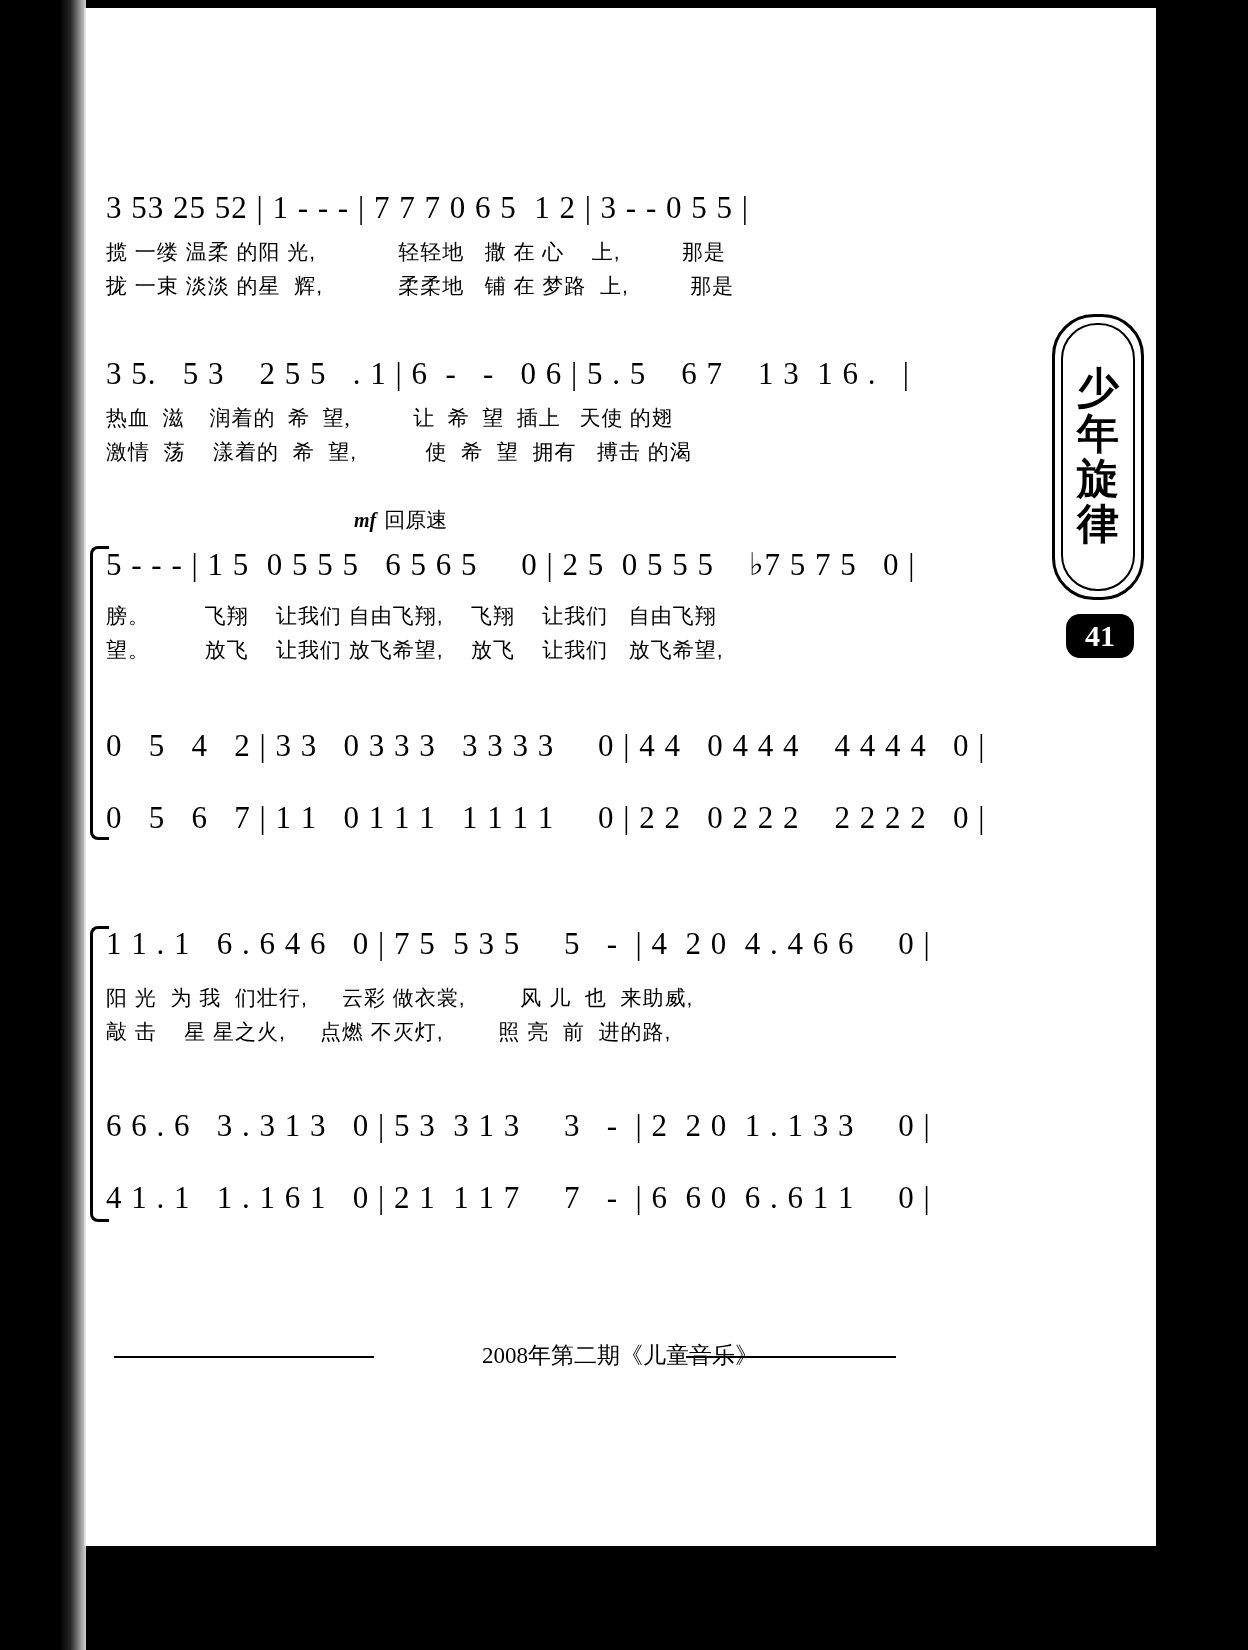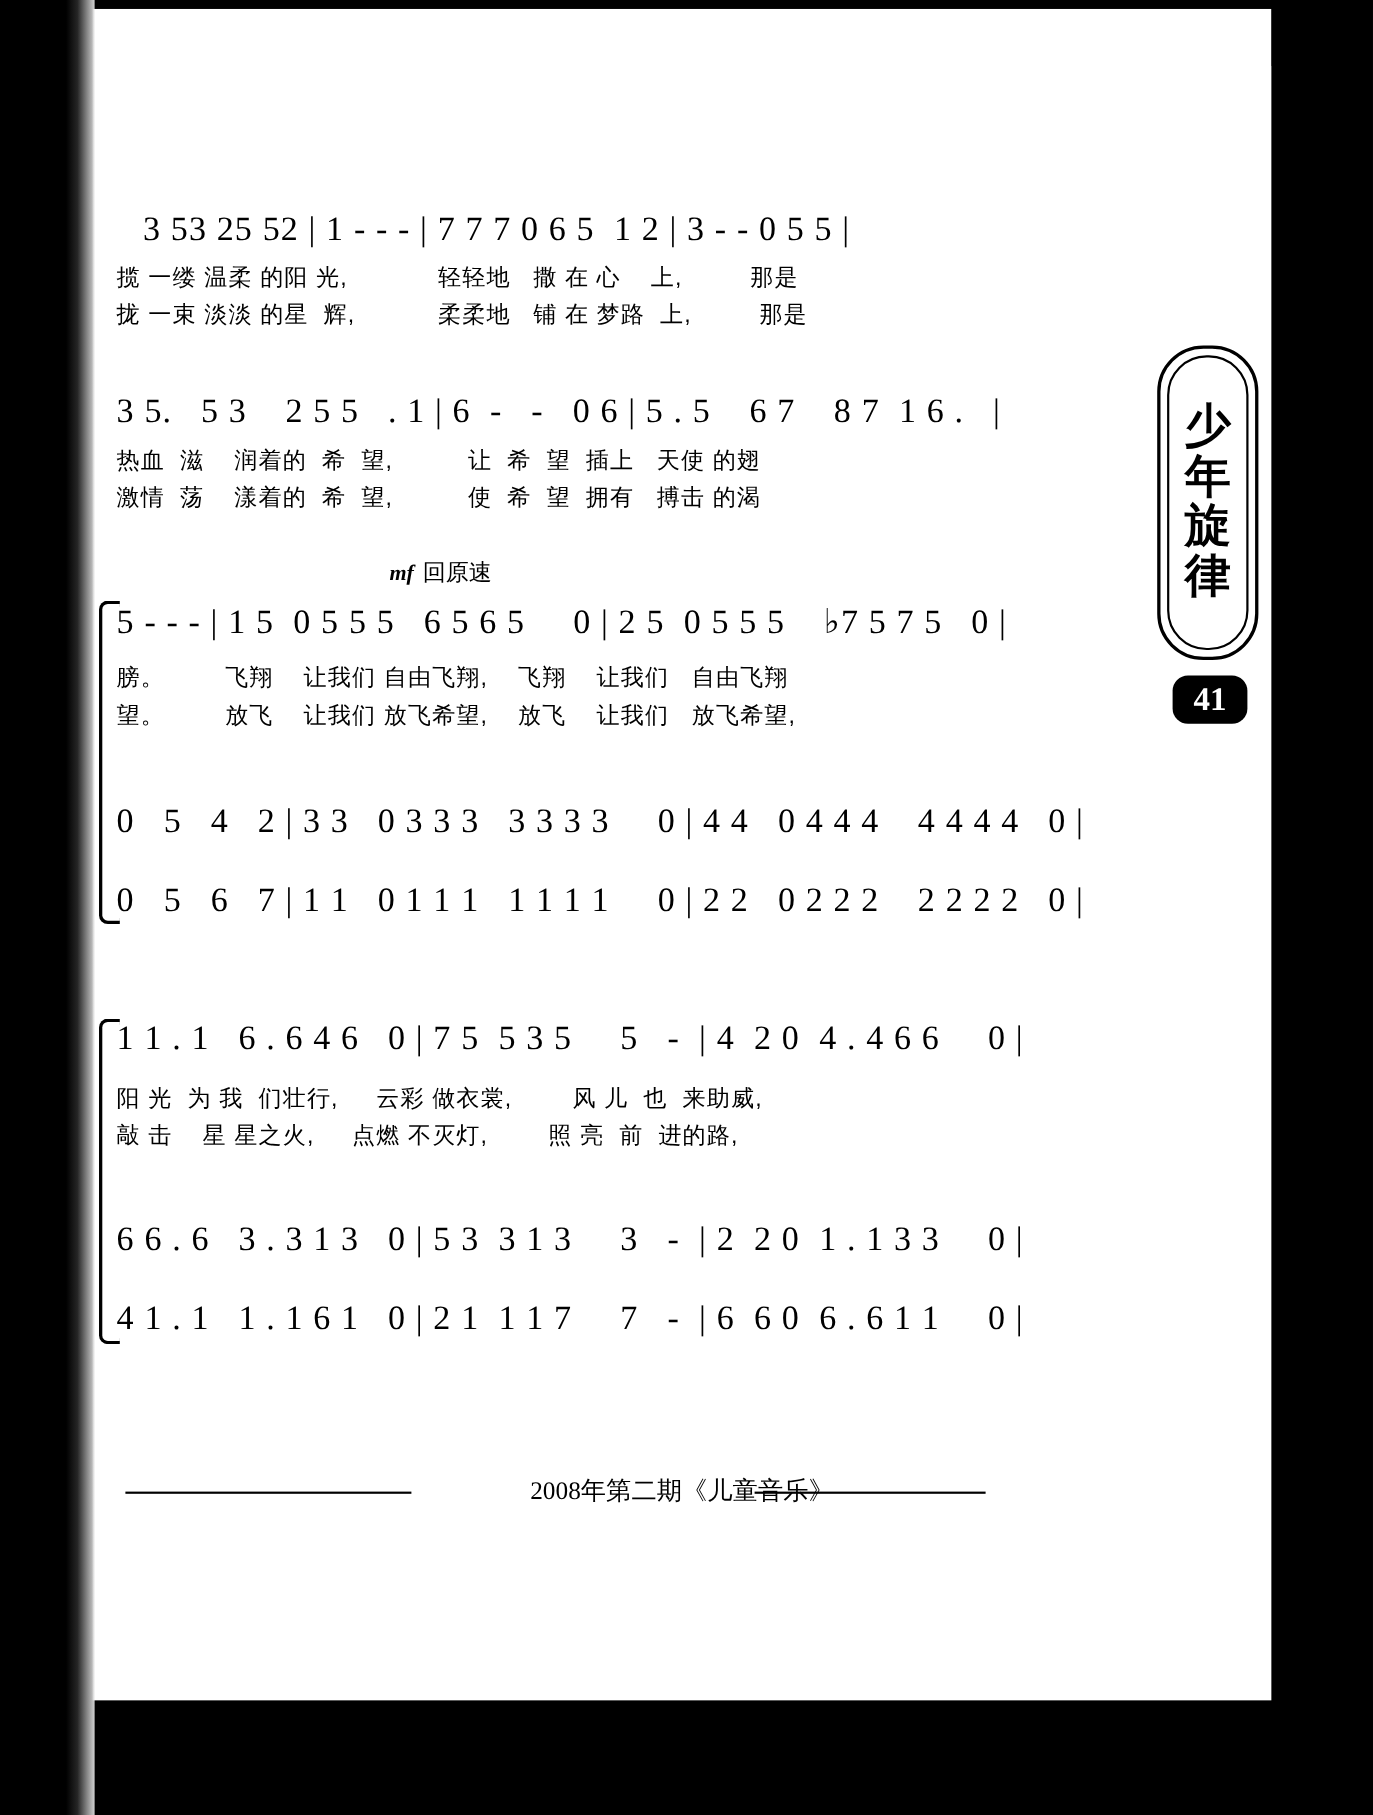--- a/index.html
+++ b/index.html
@@ -188,33 +188,33 @@
   .footer .rule-l { left: 30px; width: 260px; }
   .footer .rule-r { right: 260px; width: 210px; }
   .footer .txt { position: relative; display: inline-block; }
 </style>
 </head>
 <body>
 
 <div class="page">
   <div class="sheet">
 
-    <div class="system" style="top:182px;padding-left:24px;">
+    <div class="system" style="top:182px;">
       <div class="staff-row">
         <div class="notes">3 53 25 52 | 1 - - - | 7 7 7 0 6 5  1 2 | 3 - - 0 5 5 |</div>
       </div>
       <div class="lyric" style="top:48px;">揽 一缕 温柔 的阳 光,            轻轻地   撒 在 心    上,         那是</div>
       <div class="lyric" style="top:82px;">拢 一束 淡淡 的星  辉,           柔柔地   铺 在 梦路  上,         那是</div>
     </div>
 
     <div class="system" style="top:348px;">
       <div class="staff-row">
-        <div class="notes">3 5.   5 3    2 5 5   . 1 | 6  -   -   0 6 | 5 . 5    6 7    8 7  1 6 .   |</div>
-      </div>
-      <div class="lyric" style="top:48px;">热血  滋    润着的  希  望,          让  希  望  插上   天使 的翅</div>
+        <div class="notes">3 5.   5 3    2 5 5   . 1 | 6  -   -   0 6 | 5 . 5    6 7    1 3  1 6 .   |</div>
+      </div>
+      <div class="lyric" style="top:48px;font-family:Liberation Serif, serif;">热血  滋    润着的  希  望,          让  希  望  插上   天使 的翅</div>
       <div class="lyric" style="top:82px;">激情  荡    漾着的  希  望,          使  希  望  拥有   搏击 的渴</div>
     </div>
 
     <div class="tempo" style="left:238px; top:498px;margin-left:32px;">
       <i>mf</i><span>回原速</span>
     </div>
 
     <div class="system" style="top:538px;">
       <div class="brace" style="top:0px; height:288px;"></div>
       <div class="staff-row" style="height:44px;">

